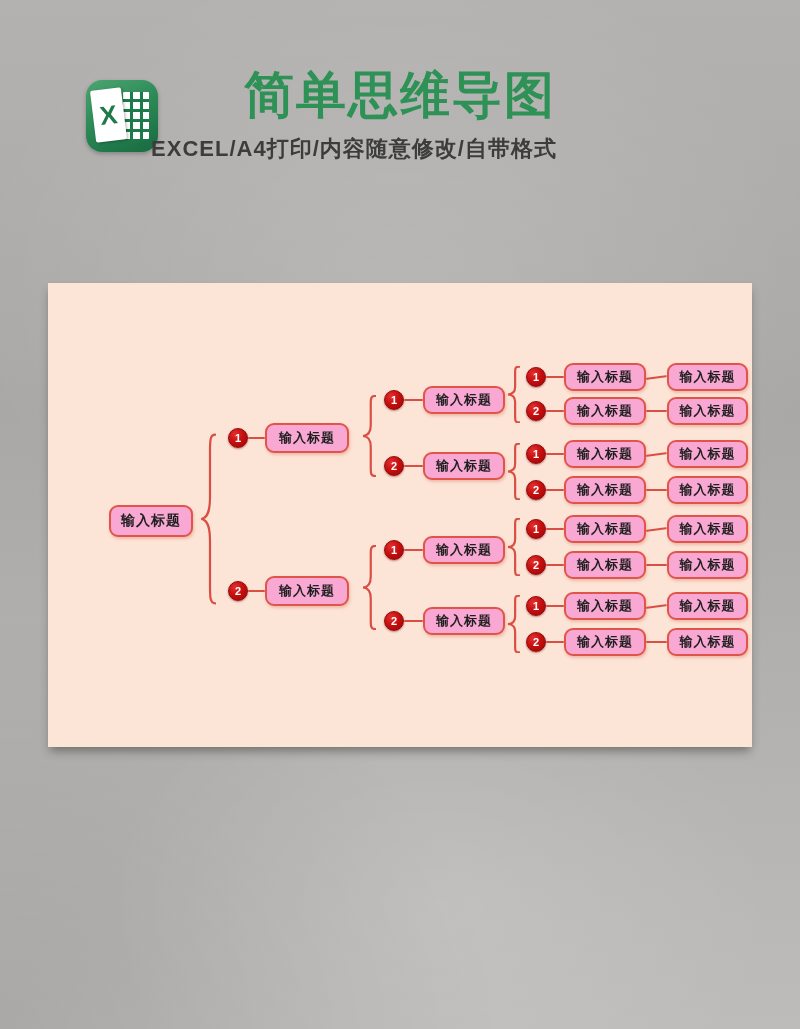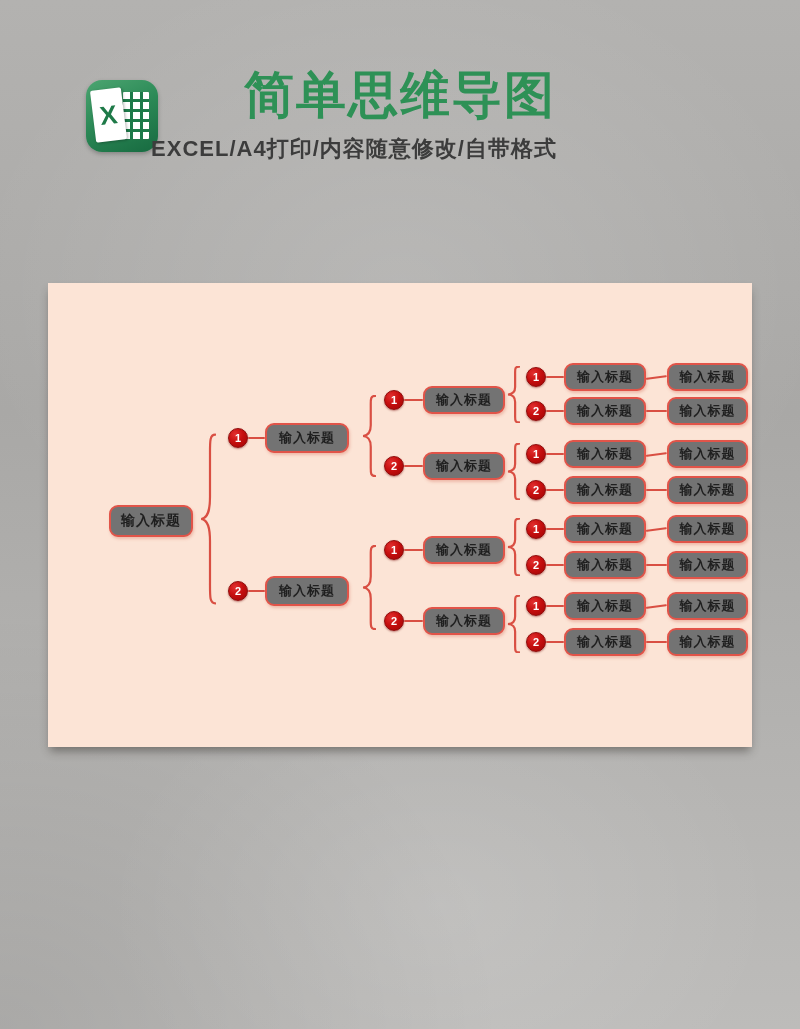--- a/index.html
+++ b/index.html
@@ -39,21 +39,21 @@
     position:absolute;left:0;top:134px;width:708px;text-align:center;
     font-size:22px;font-weight:bold;color:#3C3C3C;letter-spacing:1px;
   }
   
   .canvas{
     position:absolute;left:48px;top:283px;width:704px;height:464px;
     background:#FCE4D6;
     box-shadow:0 6px 9px -2px rgba(40,35,32,.45);
   }
   .box{
-    position:absolute;box-sizing:border-box;background:#737373;
+    position:absolute;box-sizing:border-box;background:#f9a8d4;
     border:2px solid #E15449;border-radius:9px;
     display:flex;align-items:center;justify-content:center;
     font-weight:bold;color:#1f1f1f;font-size:13px;letter-spacing:1px;
     box-shadow:1px 2px 3px rgba(205,90,70,.30);
     text-align:center;
   }
   .badge{
     position:absolute;width:20px;height:20px;border-radius:50%;box-sizing:border-box;
     background:radial-gradient(circle at 35% 30%, #e23030 0%, #c60f0f 45%, #9e0404 100%);
     border:1px solid #8f0b0b;color:#fff;font-size:11px;font-weight:bold;

